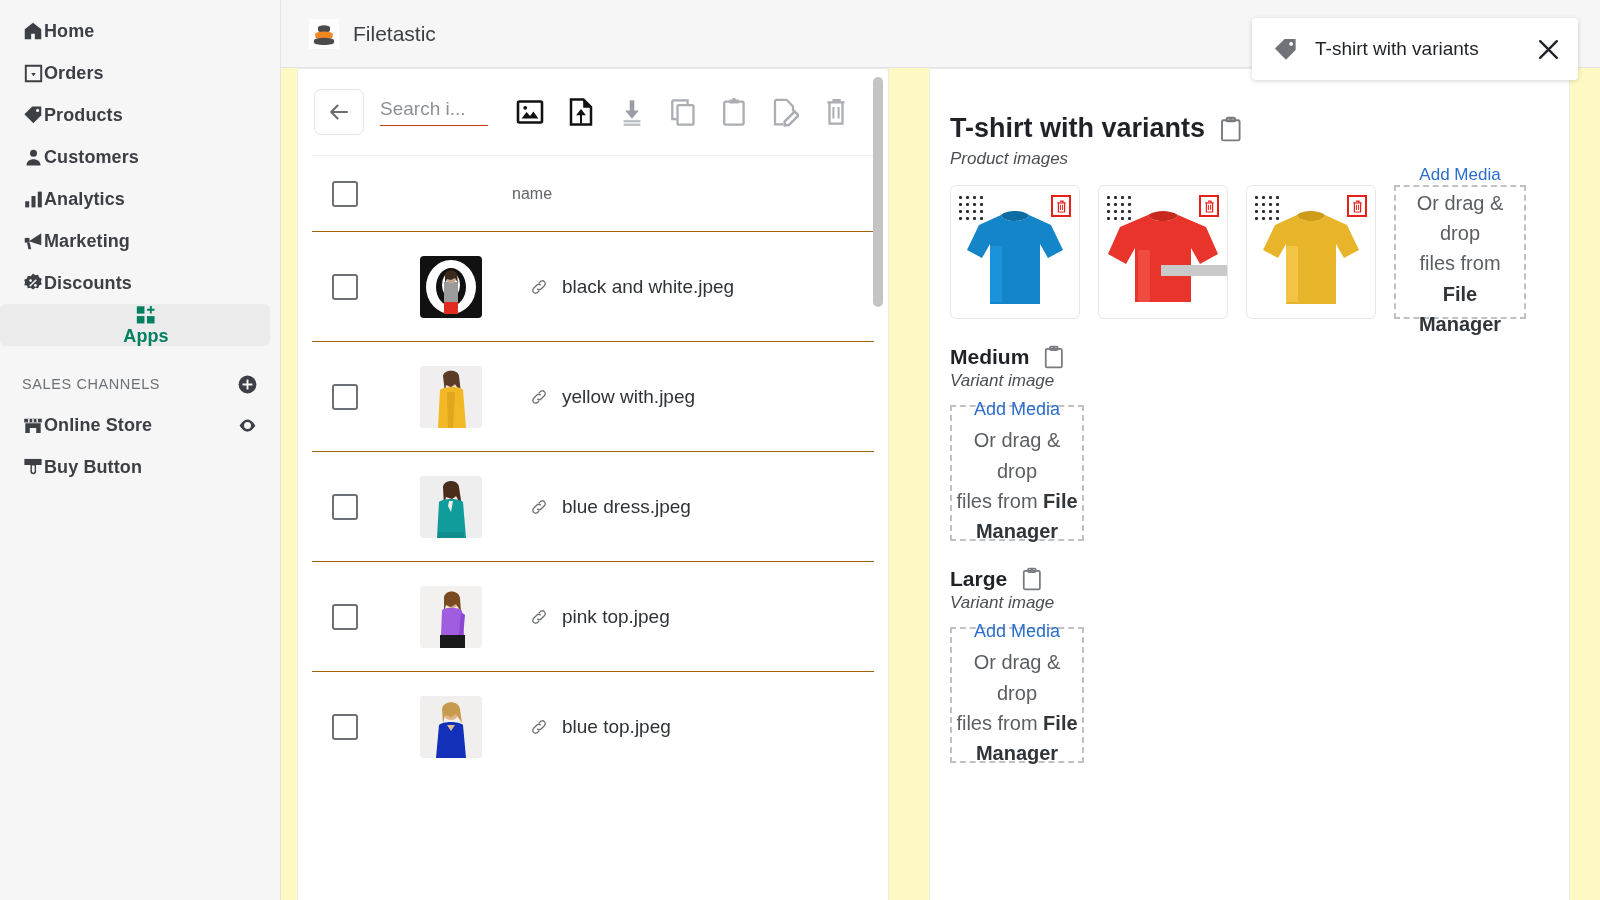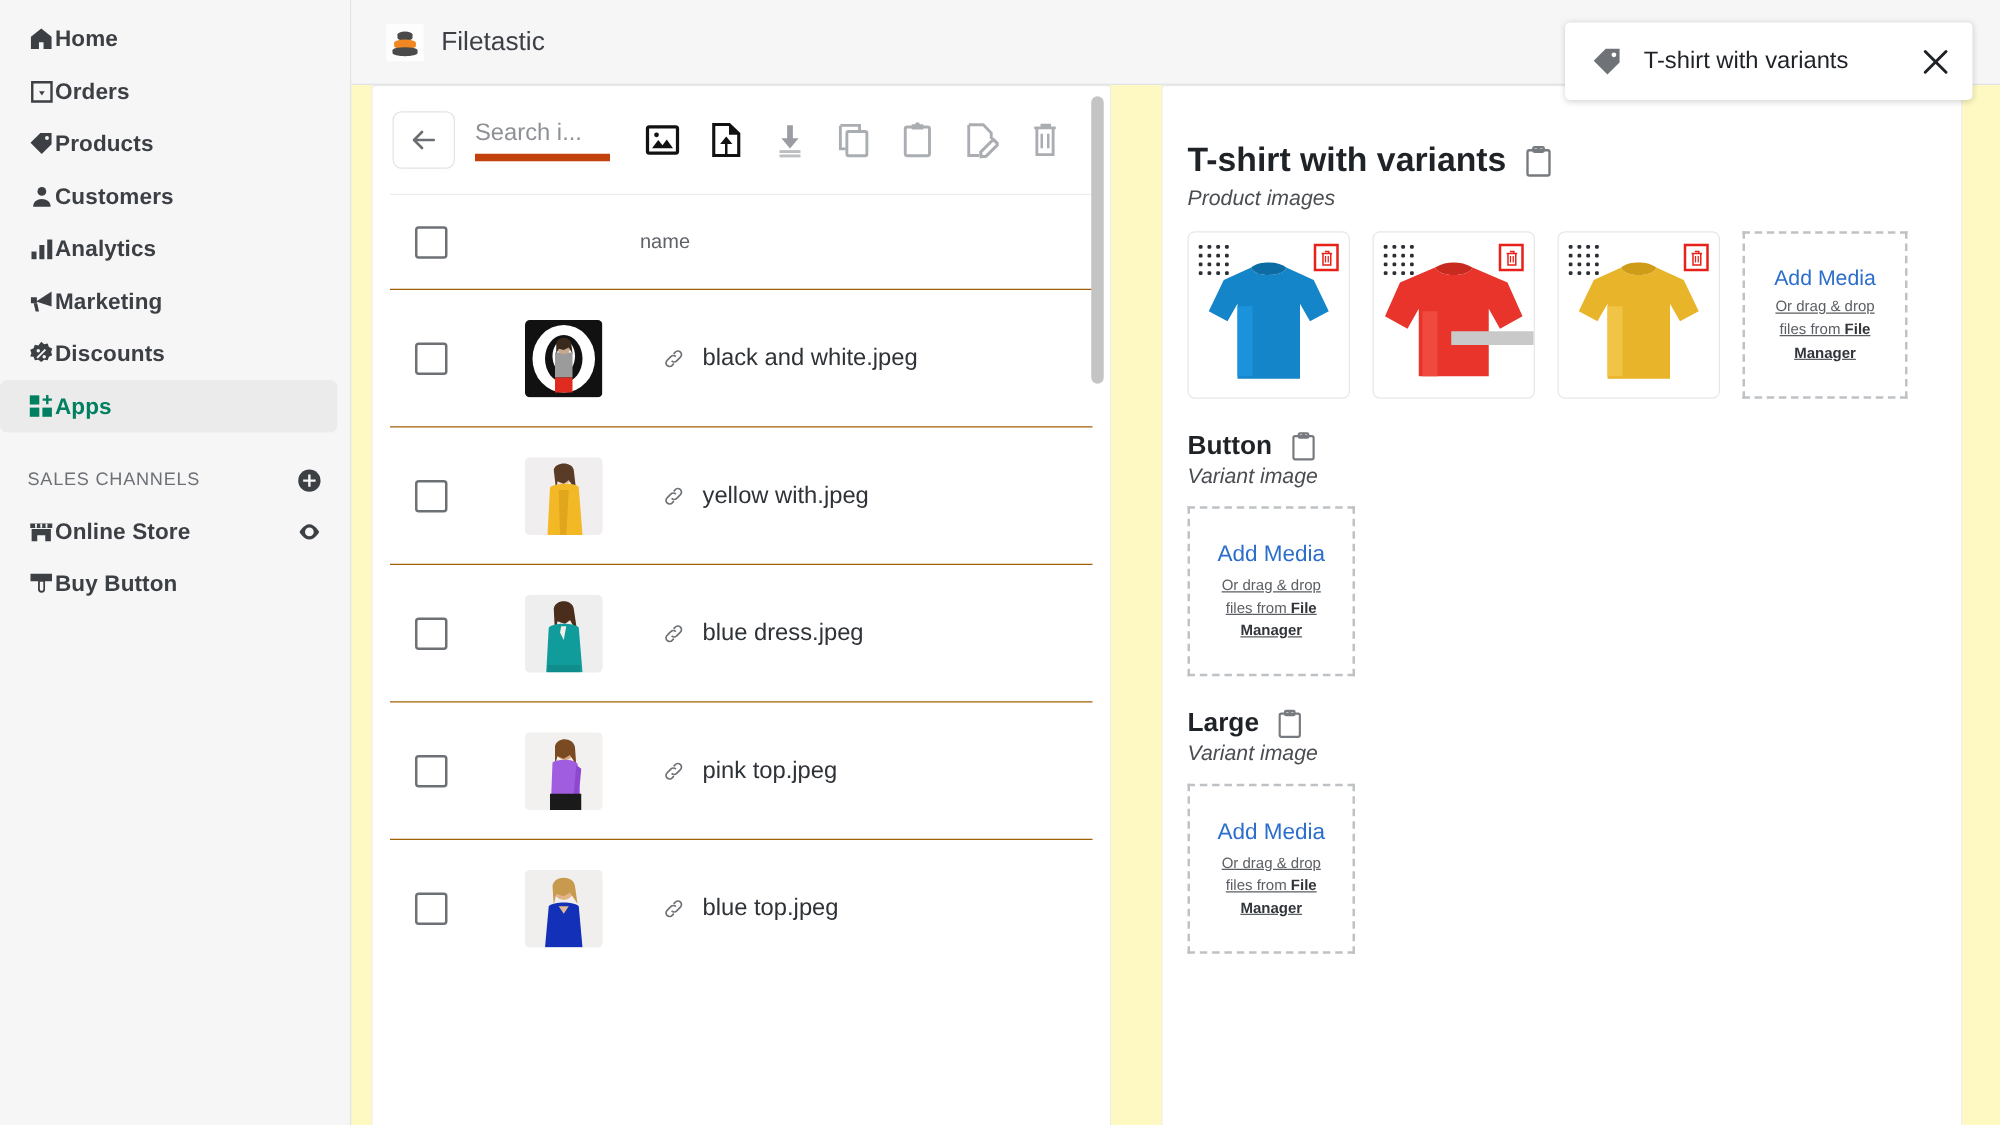--- a/index.html
+++ b/index.html
@@ -29,20 +29,21 @@
   .nav-item .nav-label {
     font-size: 18px;
     color: #3c3f44;
     font-weight: 600;
     letter-spacing: .1px;
   }
   .nav-item.active {
     background: #ebebeb;
     border-radius: 6px;
     margin-right: 10px;
+    flex-direction: column;
   }
   .nav-item.active::before {
     content: "";
     position: absolute;
     left: -22px; top: 0; bottom: 0;
     width: 4px;
     background: #008060;
     border-radius: 0 3px 3px 0;
   }
   .nav-item.active .nav-label { color: #008060; }
@@ -139,21 +140,21 @@
     border: 1px solid #e3e4e6;
     border-radius: 7px;
     background: #fff;
     display: flex; align-items: center; justify-content: center;
     cursor: pointer;
     flex: 0 0 50px;
   }
   .search-wrap {
     margin-left: 16px;
     width: 108px; flex: 0 0 108px;
-    border-bottom: 6px solid #c2410c;
+    border-bottom: 1px solid #c2410c;
     padding-bottom: 5px;
   }
   .search-wrap input {
     border: none; outline: none; background: transparent;
     font-size: 19px; color: #4b4f54;
     width: 100%;
     font-family: "Liberation Sans", sans-serif;
   }
   .search-wrap input::placeholder { color: #8d9196; }
   .tool-icons { display: flex; align-items: center; gap: 11px; margin-left: 22px; }
@@ -250,21 +251,21 @@
   .shirt { position: absolute; left: 50%; transform: translateX(-50%); bottom: 2px; }
 
   .dropzone {
     border: 2px dashed #bfc2c5;
     display: flex; flex-direction: column;
     align-items: center; justify-content: center;
     text-align: center;
   }
   .dz-wide { width: 132px; height: 134px; padding: 4px; }
   .dz-add { color: #2c6ecb; font-size: 17px; margin-bottom: 3px; }
-  .dz-sub { color: #5b5f63; font-size: 12px; line-height: 1.52; text-decoration: underline; }
+  .dz-sub { color: #5b5f63; font-size: 20px; line-height: 1.52; }
   .dz-sub b { color: #31353a; }
 
   .vsection { margin-top: 26px; }
   .vtitle-row { display: flex; align-items: center; gap: 14px; }
   .vtitle { font-size: 21px; font-weight: bold; color: #1f2327; }
   .vsub { font-size: 17px; color: #4a4e52; font-style: italic; margin-top: 2px; }
   .dz-var { width: 134px; height: 136px; margin-top: 14px; }
   .dz-var .dz-add { font-size: 18px; margin-bottom: 5px; }
 
   
@@ -772,21 +773,21 @@
             <span class="dz-sub">
               <span>Or drag &amp; drop</span><br>
               <span>files from </span><b>File</b><br>
               <b>Manager</b>
             </span>
           </div>
         </div>
 
         <div class="vsection">
           <div class="vtitle-row">
-            <span class="vtitle">Button</span>
+            <span class="vtitle">Medium</span>
             <span style="display:flex;cursor:pointer">
               <svg width="22" height="24" viewBox="0 0 24 26">
                   <rect x="3" y="4.2" width="17.6" height="20.2" rx="1.5" fill="none" stroke="#777b7f" stroke-width="1.9"></rect>
                   <rect x="7.6" y="1.8" width="8.4" height="3.6" rx="1" fill="none" stroke="#777b7f" stroke-width="1.9"></rect>
                   <circle cx="11.8" cy="2.4" r="1.4" fill="#777b7f"></circle>
                 </svg>
             </span>
           </div>
           <div class="vsub">Variant image</div>
           <div class="dropzone dz-var">

